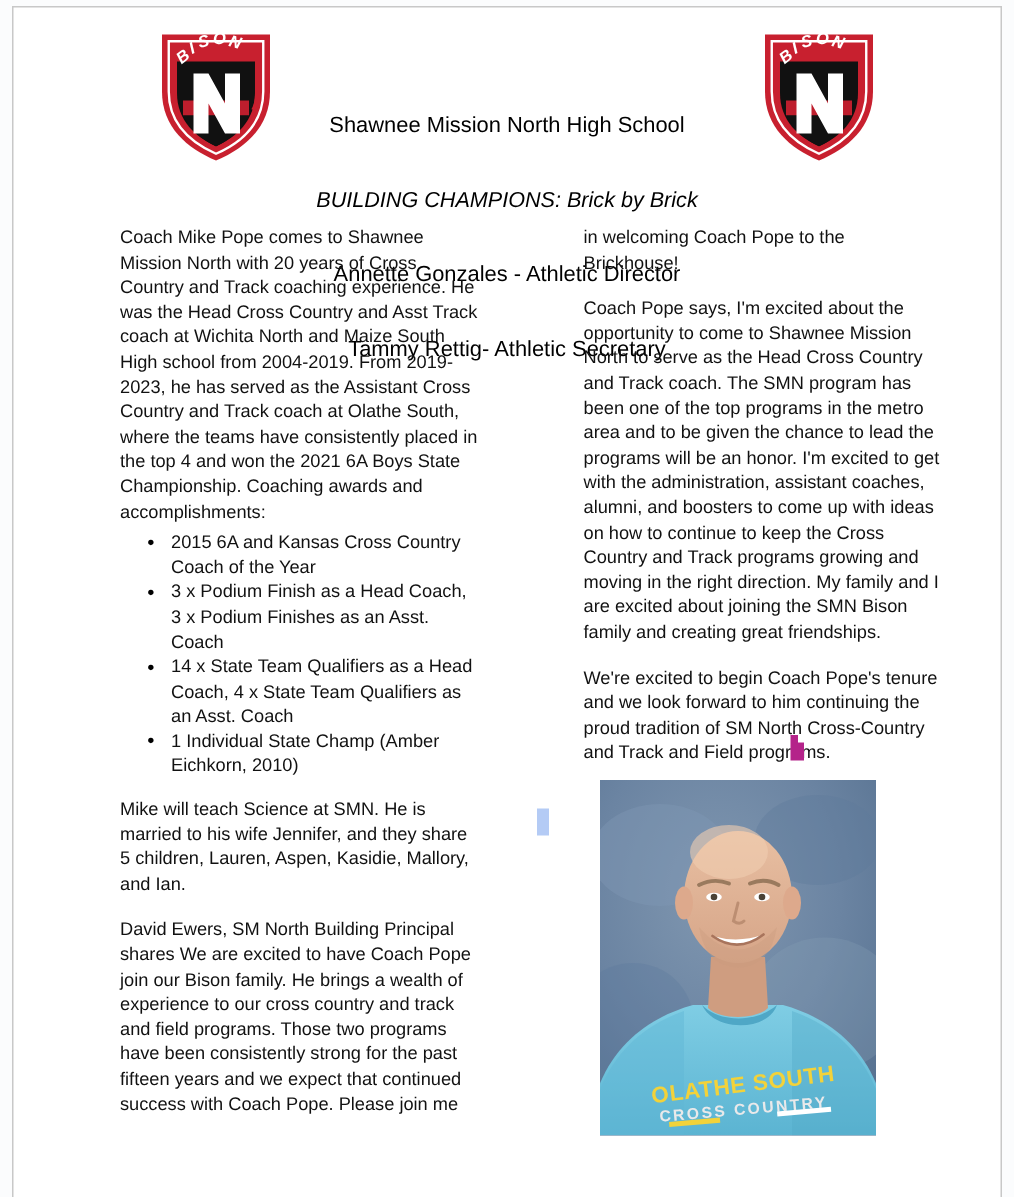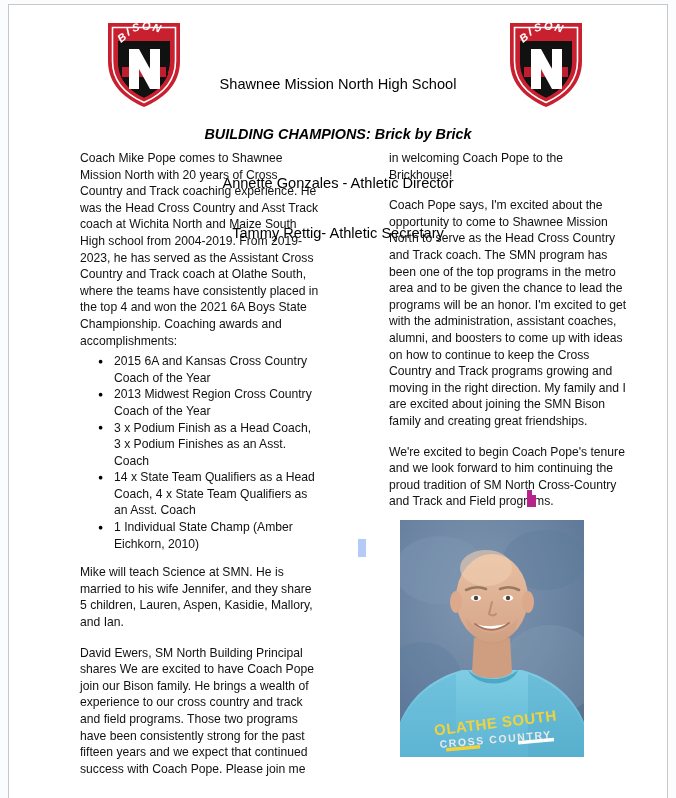--- a/index.html
+++ b/index.html
@@ -61,21 +61,21 @@
     color: #000000;
     line-height: 1.29;
   }
   .header-text .line {
     font-size: 14.6px;
     white-space: nowrap;
     margin-top: 31px;
   }
   .header-text .line.tagline {
     font-style: italic;
-    font-weight: bold;
+    font-weight: normal;
     font-size: 14.4px;
   }
 
   
   .body-area {
     position: absolute;
     left: 0;
     top: 150px;
     width: 676px;
     height: 648px;
@@ -221,21 +221,20 @@
     </div>
   </div>
 
   <div class="body-area">
 
     <div class="col left">
       <p class="tight">Coach Mike Pope comes to Shawnee Mission North with 20 years of Cross Country and Track coaching experience. He was the Head Cross Country and Asst Track coach at Wichita North and Maize South High school from 2004-2019.  From 2019-2023, he has served as the Assistant Cross Country and Track coach at Olathe South, where the teams have consistently placed in the top 4 and won the 2021 6A Boys State Championship. Coaching awards and accomplishments:</p>
 
       <ul class="awards">
         <li>2015 6A and Kansas Cross Country Coach of the Year</li>
-        <li>2013 Midwest Region Cross Country Coach of the Year</li>
         <li>3 x Podium Finish as a Head Coach, 3 x Podium Finishes as an Asst. Coach</li>
         <li>14 x State Team Qualifiers as a Head Coach, 4 x State Team Qualifiers as an Asst. Coach</li>
         <li>1 Individual State Champ (Amber Eichkorn, 2010)</li>
       </ul>
 
       <p>Mike will teach Science at SMN.  He is married to his wife Jennifer, and they share 5 children, Lauren, Aspen, Kasidie, Mallory, and Ian.</p>
 
       <p>David Ewers, SM North Building Principal shares We are excited to have Coach Pope join our Bison family.  He brings a wealth of experience to our cross country and track and field programs.  Those two programs have been consistently strong for the past fifteen years and we expect that continued success with Coach Pope.  Please join me</p>
     </div>
 

